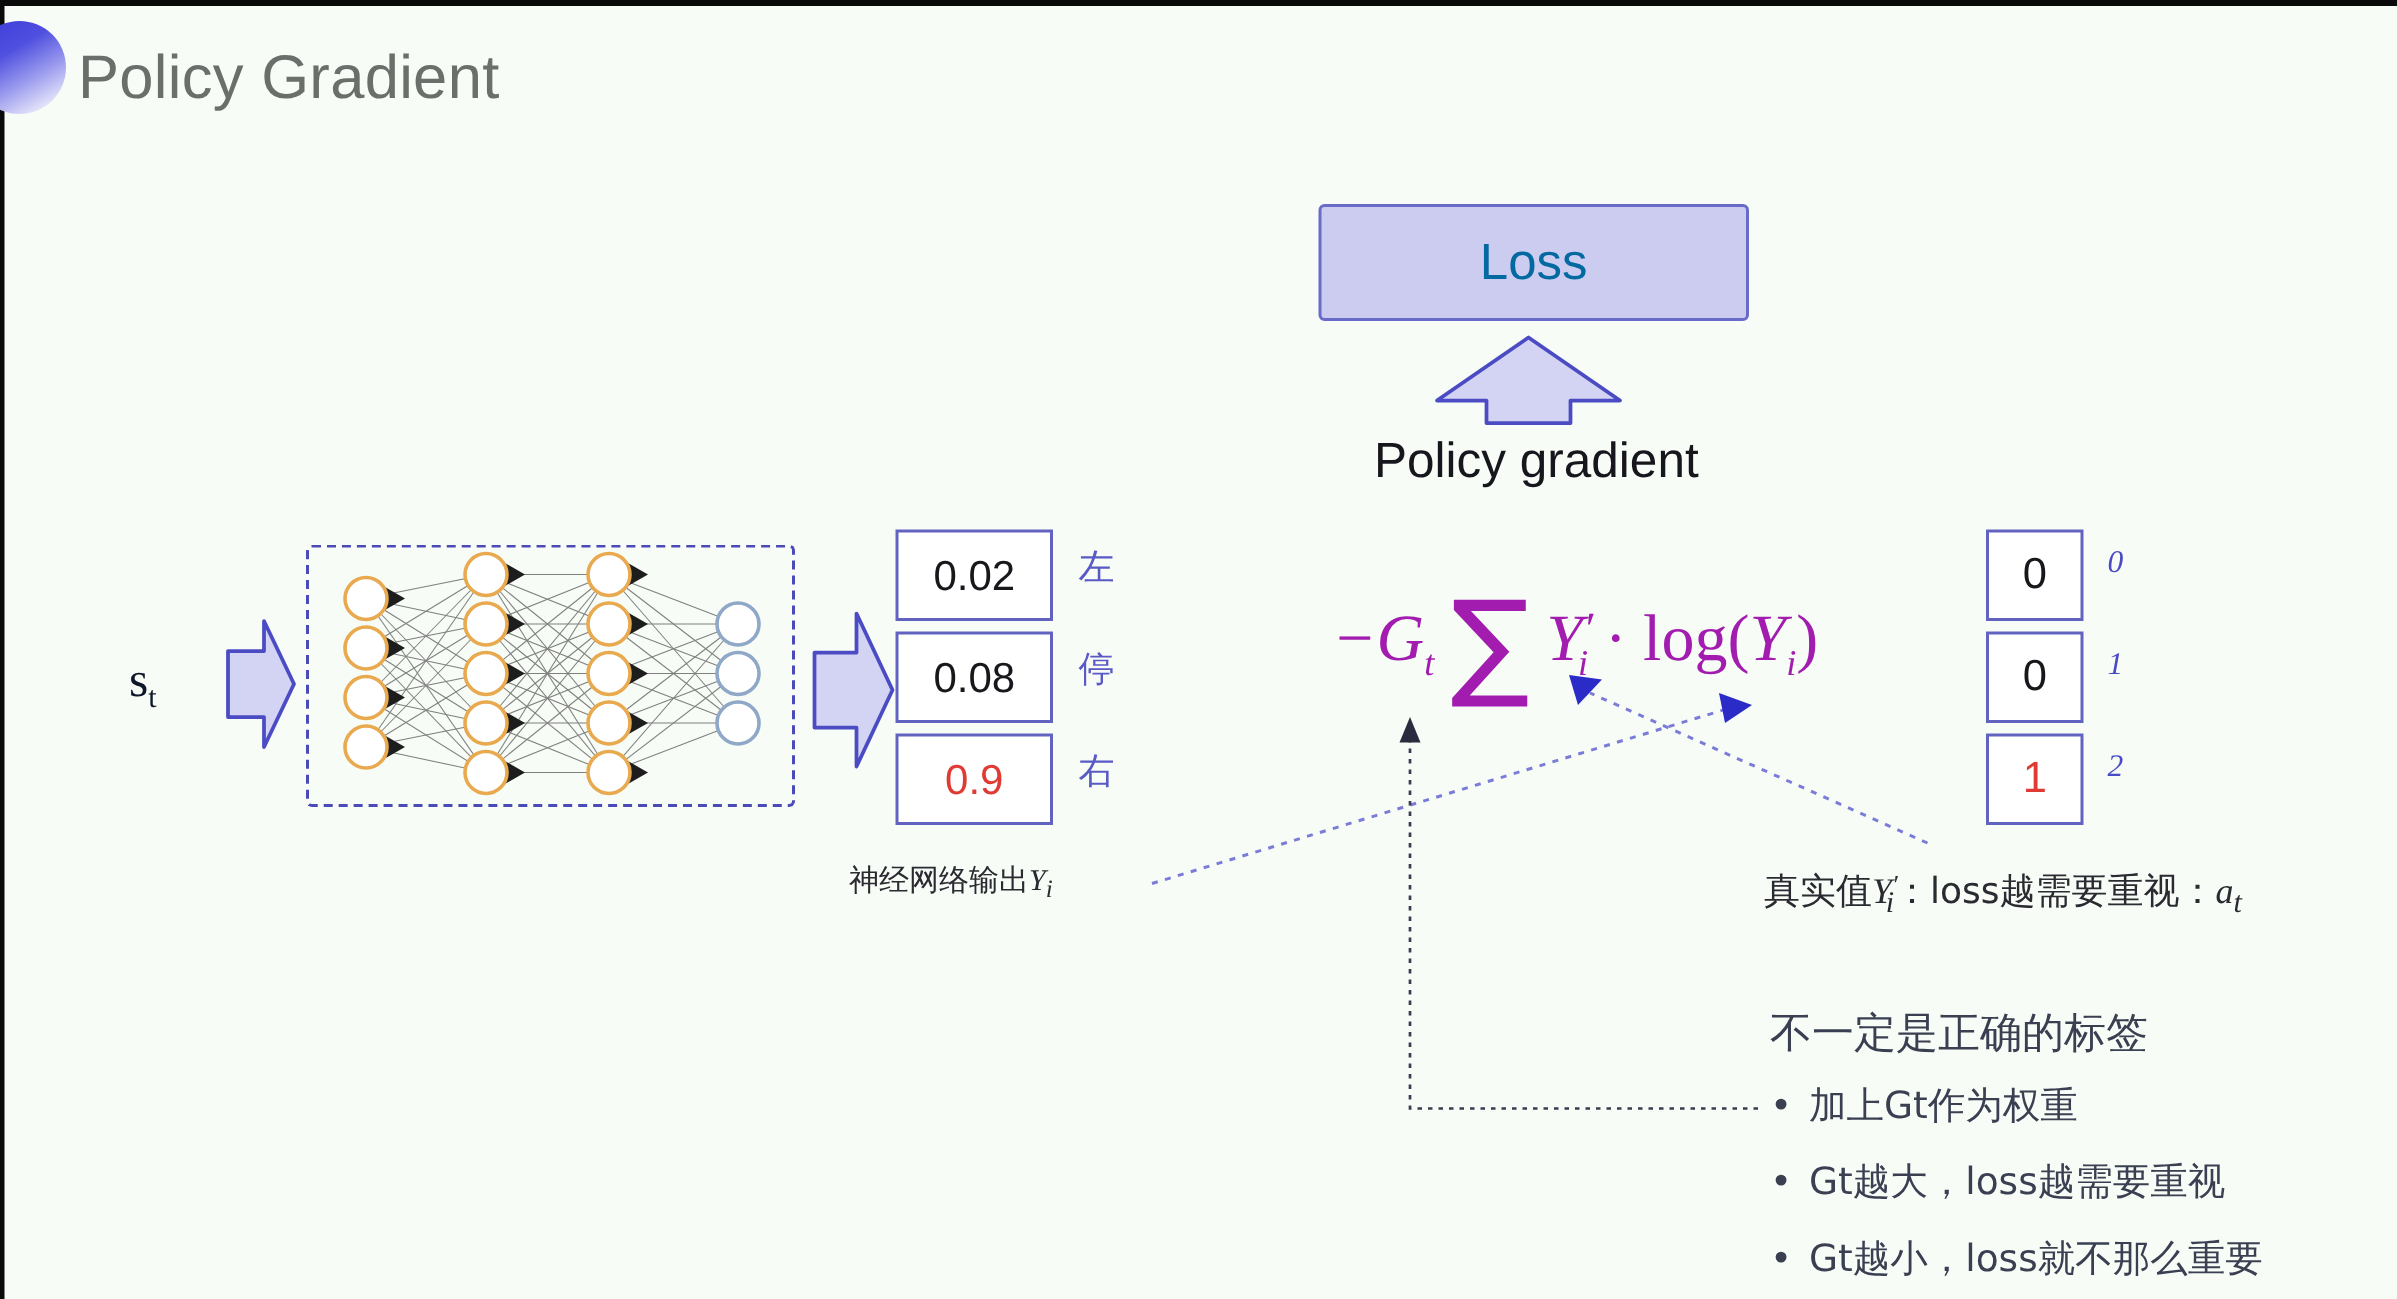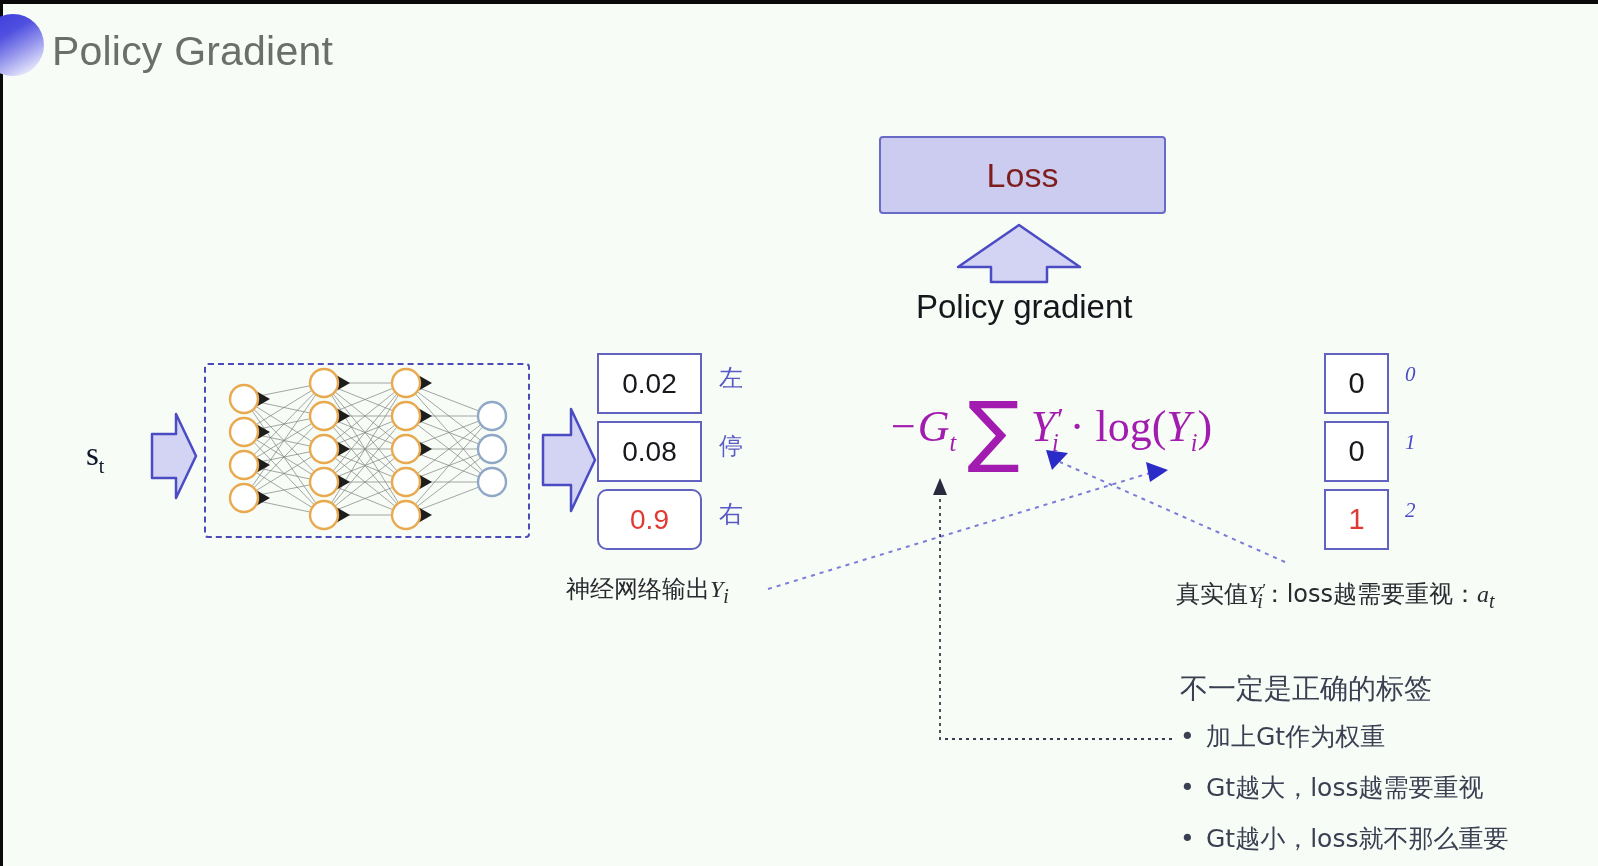--- a/index.html
+++ b/index.html
@@ -80,34 +80,34 @@
     width: 101px; height: 57px;
     border: 2.5px solid #6262c0;
     background: #ffffff;
     display: flex;
     align-items: center;
     justify-content: center;
     font-size: 28px;
     color: #17171c;
     text-align: right;
   }
-  .prob-box.hi { color: #e03a34; border-radius: 10px; }
+  .prob-box.hi { color: #e03a34; }
   .prob-label {
     position: absolute;
     left: 719px;
     font-size: 24px;
     color: #5a5ac4;
     font-family: "DejaVu Sans", sans-serif;
   }
 
   
   #prob-caption {
     position: absolute;
     left: 566px; top: 573px;
-    font-size: 24px;
+    font-size: 20px;
     color: #2a2a30;
     font-family: "DejaVu Sans", sans-serif;
     white-space: nowrap;
   }
   .mathi {
     font-family: "Liberation Serif", serif;
     font-style: italic;
   }
 
   
@@ -115,21 +115,21 @@
     position: absolute;
     left: 879px; top: 136px;
     width: 283px; height: 74px;
     border: 2.5px solid #6a6ac8;
     border-radius: 4px;
     background: #ccccf0;
     display: flex;
     align-items: center;
     justify-content: center;
     font-size: 34px;
-    color: #7f1d1d;
+    color: #0369a1;
   }
   #loss-arrow { position: absolute; left: 955px; top: 222px; }
   #pg-label {
     position: absolute;
     left: 916px; top: 288px;
     font-size: 33px;
     color: #16161c;
   }
 
   

